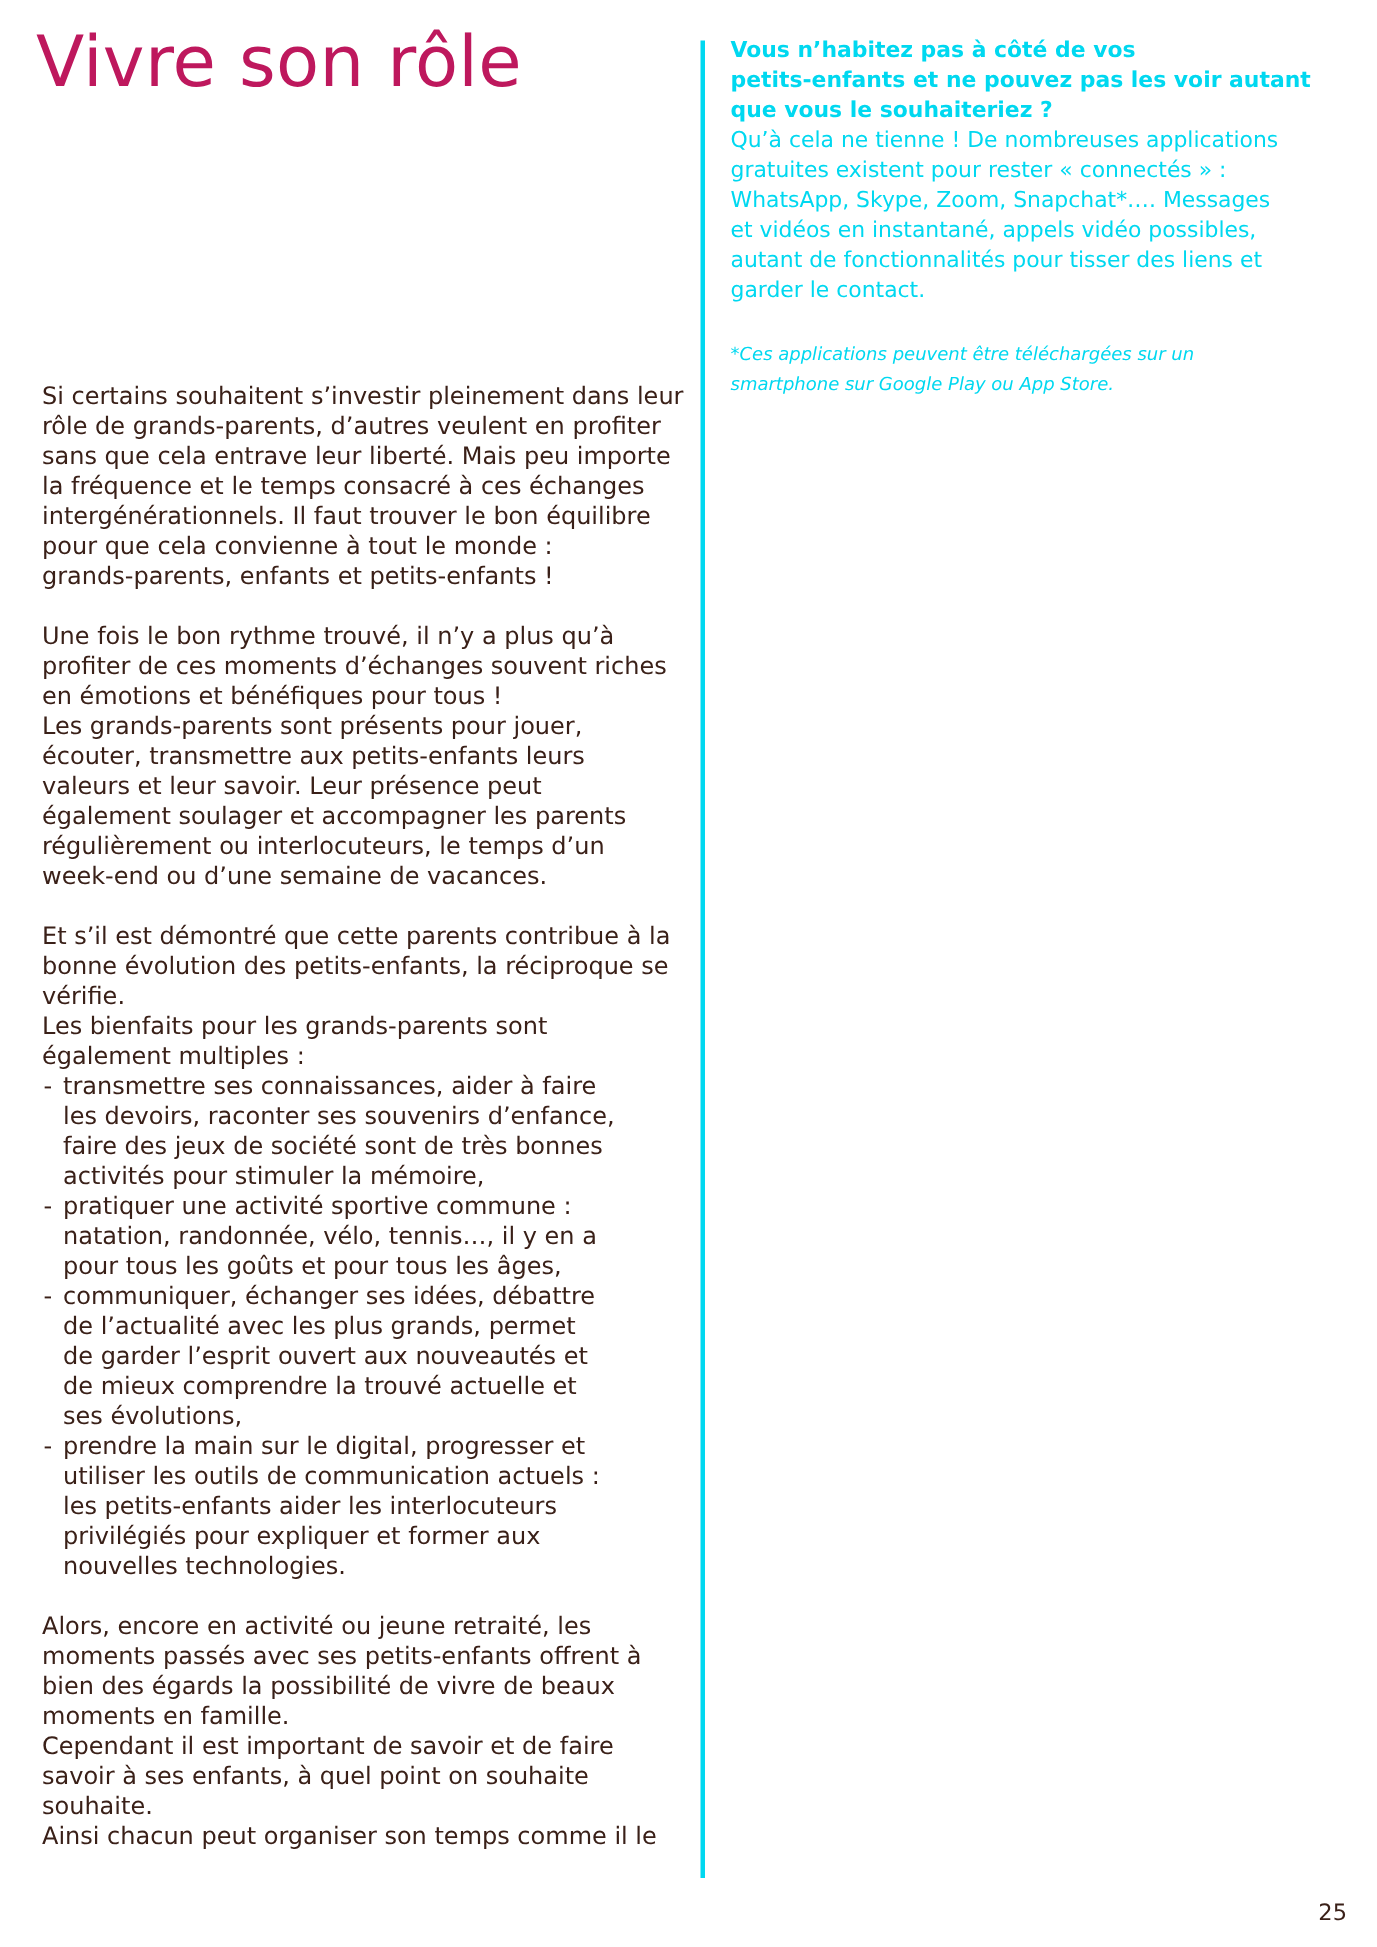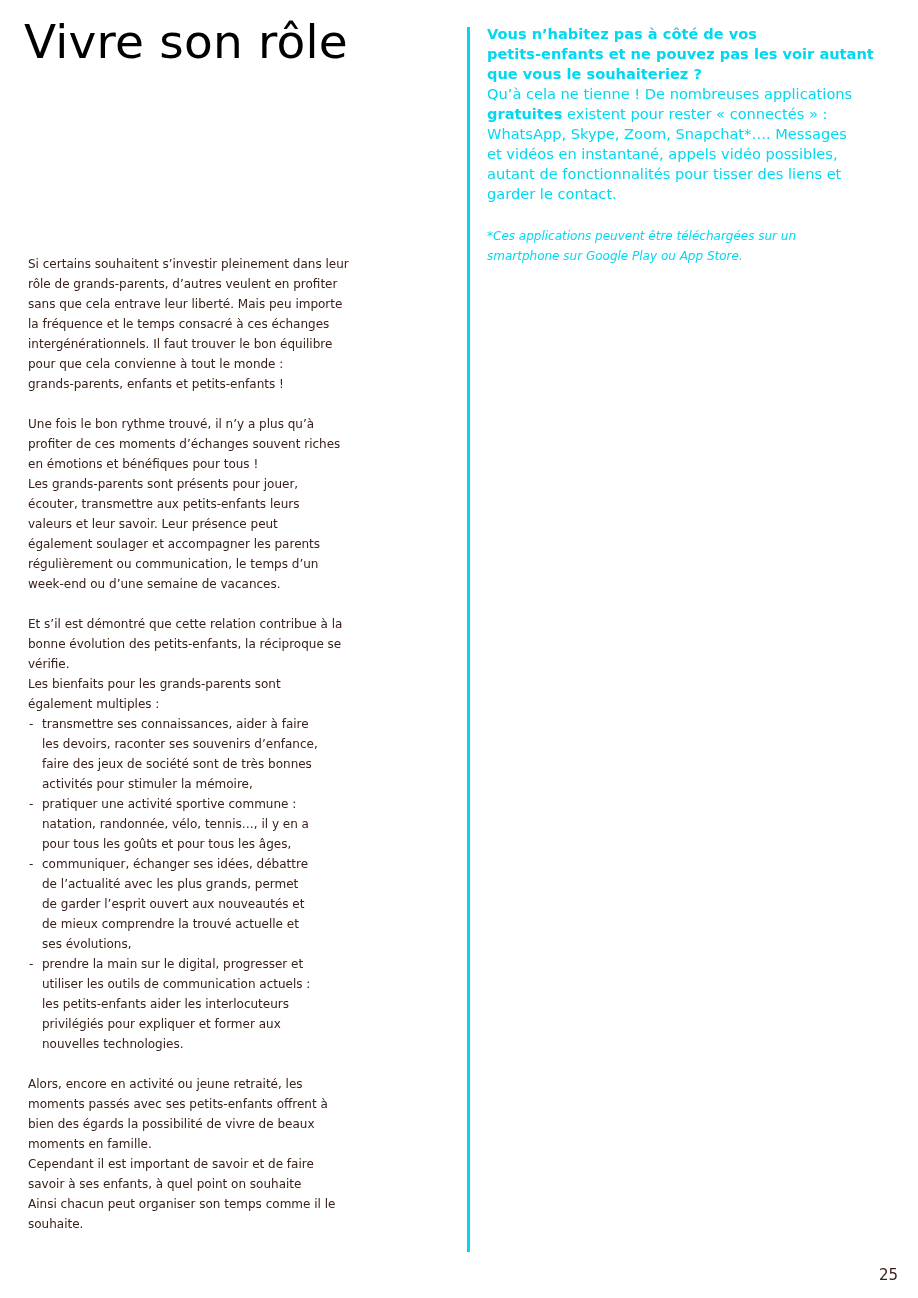--- a/index.html
+++ b/index.html
@@ -18,30 +18,30 @@
     .page-title {
       position: absolute;
       left: 24px;
       top: 14px;
       margin: 0;
       font-family: "DejaVu Sans", sans-serif;
       font-weight: normal;
       font-size: 47px;
       line-height: 55px;
       letter-spacing: 0.2px;
-      color: #000000;
+      color: #be185d;
     }
     .page-title span { display: block; white-space: nowrap; }
 
     .left-col {
       position: absolute;
       left: 28px;
       top: 254px;
       width: 430px;
-      font-size: 12px;
+      font-size: 16px;
       line-height: 20px;
       color: #3a2018;
     }
     .left-col p {
       margin: 0;
     }
     .left-col .gap { height: 20px; }
     .line { display: block; white-space: nowrap; }
 
     .bullets {
@@ -71,21 +71,21 @@
     .right-col {
       position: absolute;
       left: 487px;
       top: 24px;
       width: 400px;
       font-size: 14.6px;
       line-height: 20px;
       color: #00d8f0;
     }
     .right-col .lead { font-weight: bold; }
-    .right-col b { font-weight: bold; }
+    .right-col b { font-weight: normal; }
     .right-col .footnote {
       margin-top: 22px;
       font-style: italic;
       font-size: 12px;
       line-height: 20px;
     }
 
     .page-number {
       position: absolute;
       right: 20px;
@@ -114,26 +114,26 @@
   </p>
   <div class="gap"></div>
   <p>
     <span class="line">Une fois le bon rythme trouvé, il n’y a plus qu’à</span>
     <span class="line">profiter de ces moments d’échanges souvent riches</span>
     <span class="line">en émotions et bénéfiques pour tous !</span>
     <span class="line">Les grands-parents sont présents pour jouer,</span>
     <span class="line">écouter, transmettre aux petits-enfants leurs</span>
     <span class="line">valeurs et leur savoir. Leur présence peut</span>
     <span class="line">également soulager et accompagner les parents</span>
-    <span class="line">régulièrement ou communication, le temps d’un</span>
+    <span class="line">régulièrement ou interlocuteurs, le temps d’un</span>
     <span class="line">week-end ou d’une semaine de vacances.</span>
   </p>
   <div class="gap"></div>
   <p>
-    <span class="line">Et s’il est démontré que cette relation contribue à la</span>
+    <span class="line">Et s’il est démontré que cette parents contribue à la</span>
     <span class="line">bonne évolution des petits-enfants, la réciproque se</span>
     <span class="line">vérifie.</span>
     <span class="line">Les bienfaits pour les grands-parents sont</span>
     <span class="line">également multiples :</span>
   </p>
   <ul class="bullets">
     <li>
       <span class="dash">-</span>
       <span class="line">transmettre ses connaissances, aider à faire</span>
       <span class="line">les devoirs, raconter ses souvenirs d’enfance,</span>
@@ -164,22 +164,22 @@
     </li>
   </ul>
   <div class="gap"></div>
   <p>
     <span class="line">Alors, encore en activité ou jeune retraité, les</span>
     <span class="line">moments passés avec ses petits-enfants offrent à</span>
     <span class="line">bien des égards la possibilité de vivre de beaux</span>
     <span class="line">moments en famille.</span>
     <span class="line">Cependant il est important de savoir et de faire</span>
     <span class="line">savoir à ses enfants, à quel point on souhaite</span>
+    <span class="line">souhaite.</span>
     <span class="line">Ainsi chacun peut organiser son temps comme il le</span>
-    <span class="line">souhaite.</span>
   </p>
 </div>
 
 <div class="divider"></div>
 
 <div class="right-col">
   <div class="lead">
     <span class="line">Vous n’habitez pas à côté de vos</span>
     <span class="line">petits-enfants et ne pouvez pas les voir autant</span>
     <span class="line">que vous le souhaiteriez ?</span>

